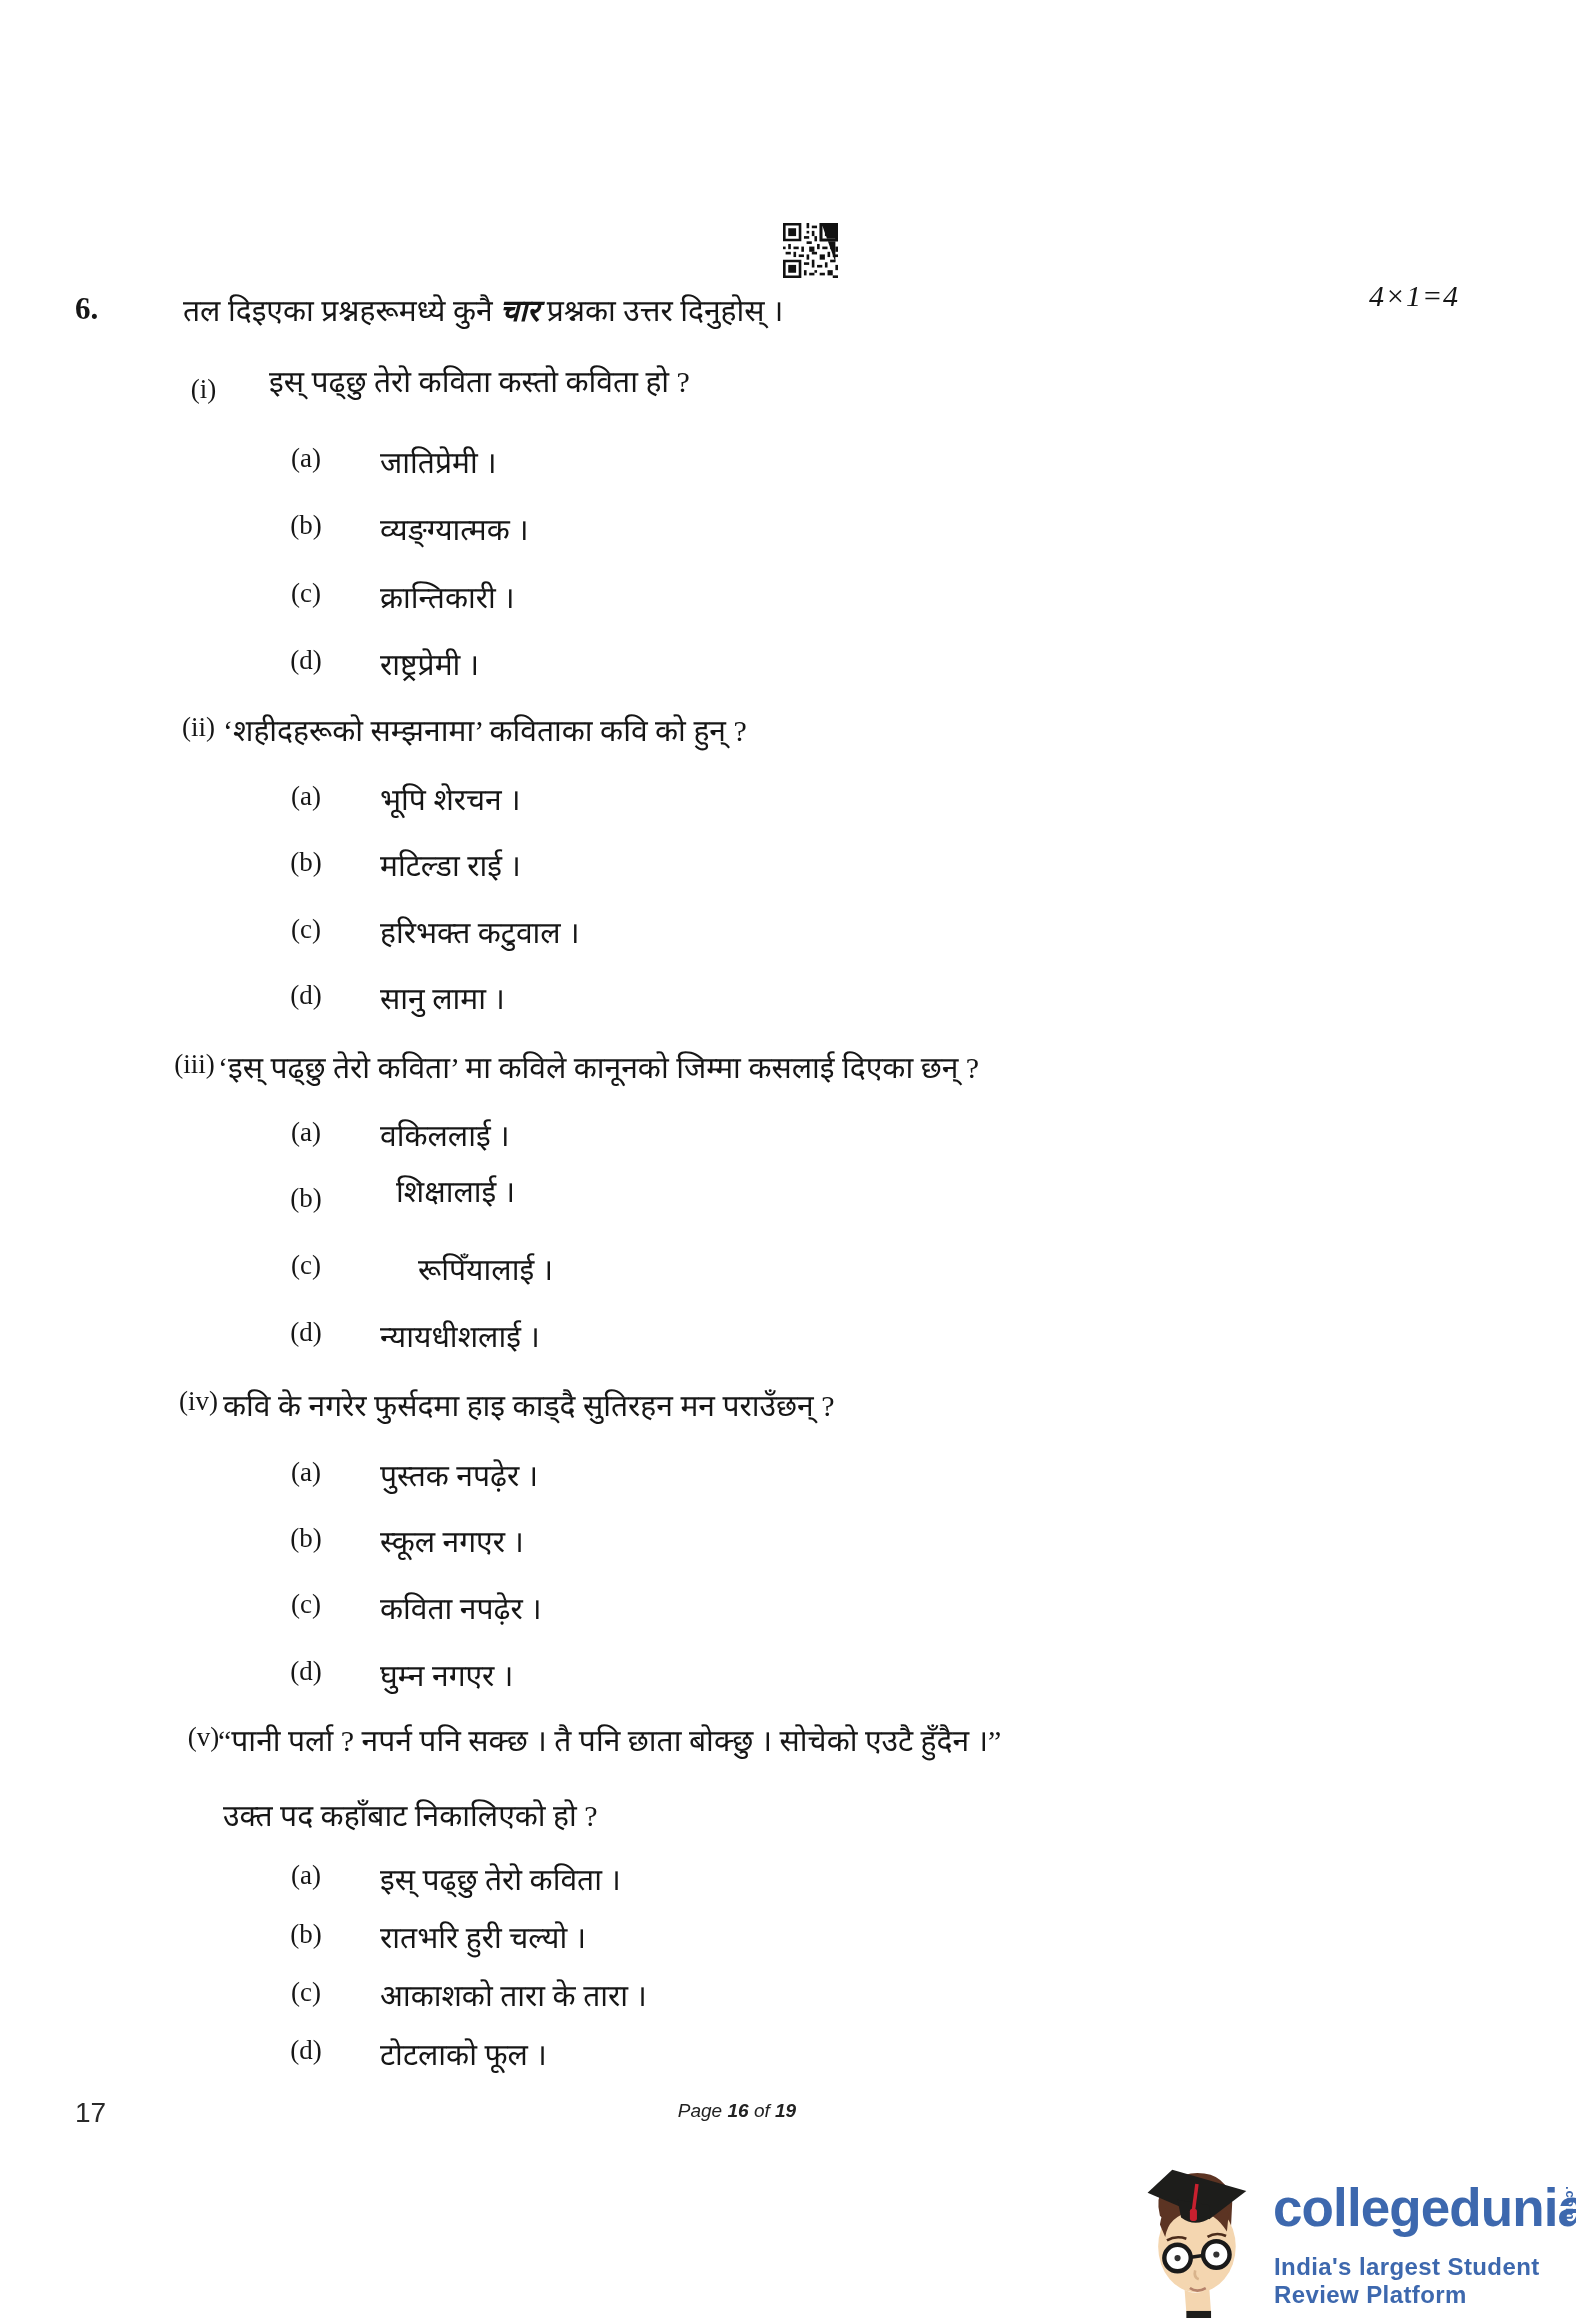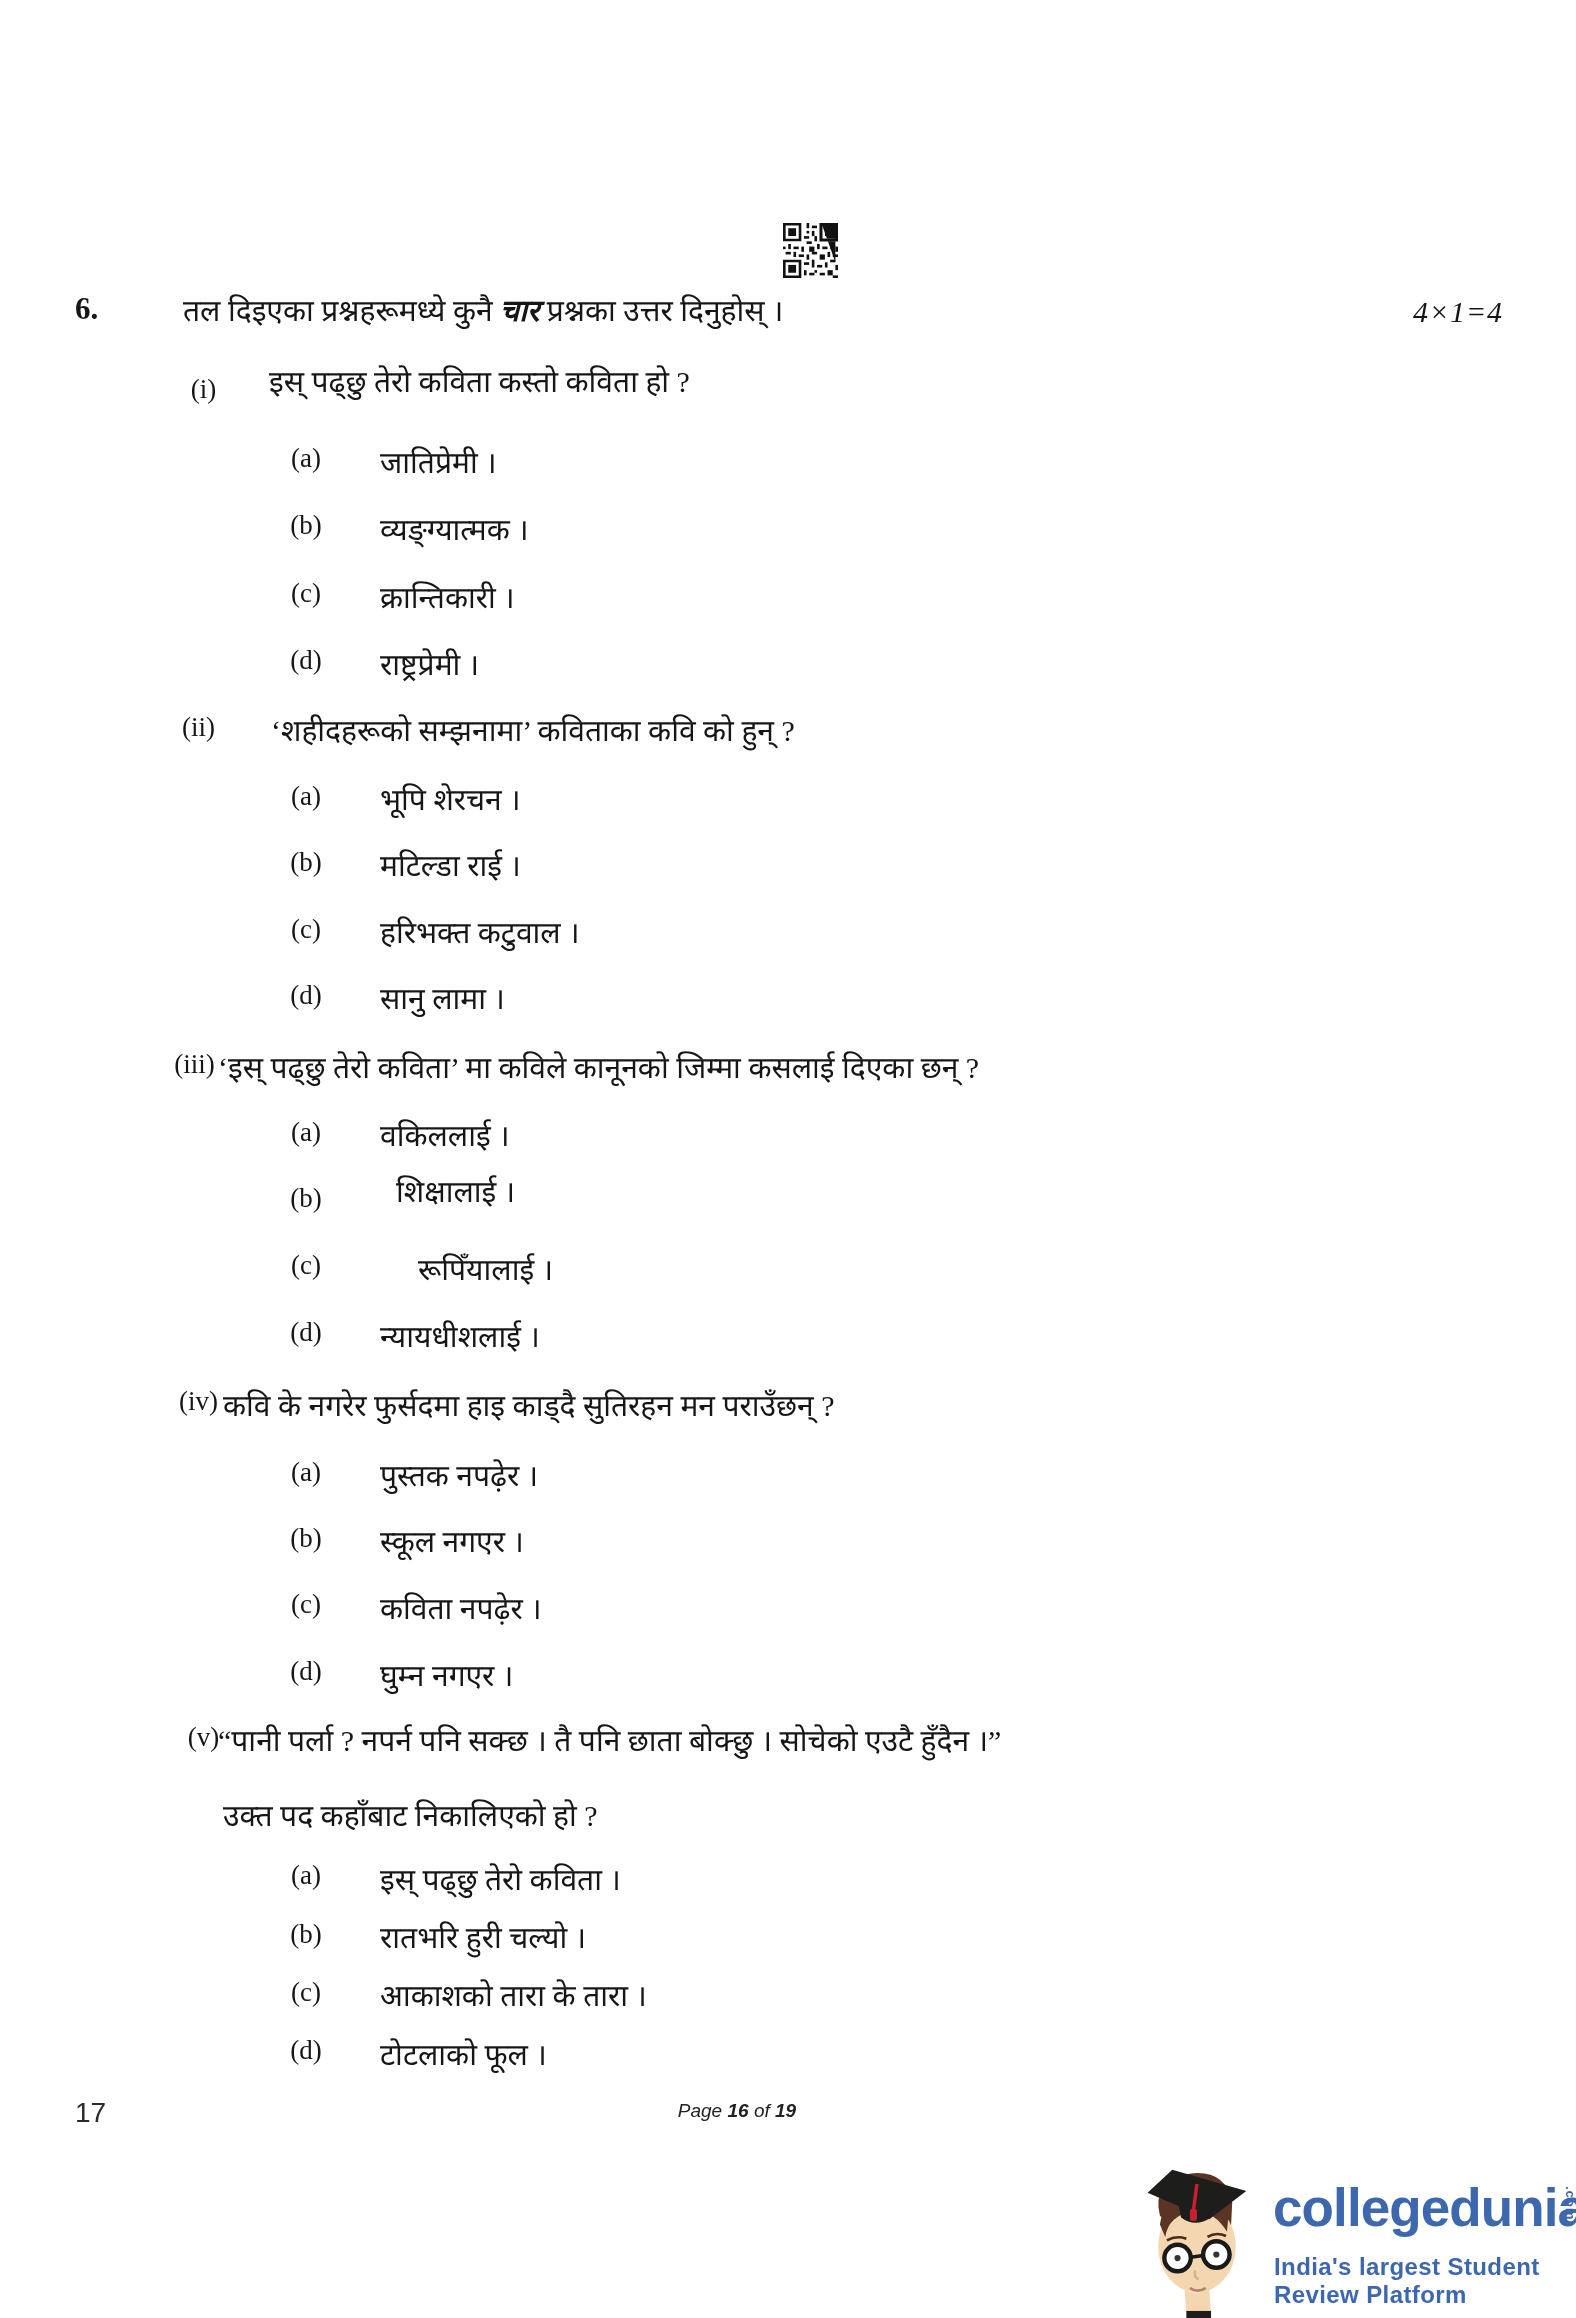--- a/index.html
+++ b/index.html
@@ -77,35 +77,35 @@
         <rect x="36" y="54" width="3" height="3"></rect>
           <rect x="42" y="57" width="6" height="3"></rect>
         <rect x="51" y="54" width="6" height="6"></rect>
           <rect x="57" y="60" width="6" height="3"></rect>
       </g>
     </svg>
   </div>
 
   <div class="abs qnum" style="left:75px;top:291px;">6.</div>
   <div class="abs dev" style="left:183px;top:289px;"><span>तल दिइएका प्रश्नहरूमध्ये कुनै </span><span class="b">चार</span><span> प्रश्नका उत्तर दिनुहोस् ।</span></div>
-  <div class="abs marks" style="left:1369px;top:295px;margin-left:44px;">4×1=4</div>
+  <div class="abs marks" style="left:1369px;top:279px;">4×1=4</div>
 
   <div class="abs rlabel" style="left:155px;top:374px;">(i)</div>
   <div class="abs dev" style="left:269px;top:360px;">इस् पढ्छु तेरो कविता कस्तो कविता हो ?</div>
   <div class="abs olabel" style="left:275px;top:443px;">(a)</div>
   <div class="abs dev" style="left:380px;top:441px;">जातिप्रेमी ।</div>
   <div class="abs olabel" style="left:275px;top:510px;">(b)</div>
   <div class="abs dev" style="left:380px;top:508px;">व्यङ्ग्यात्मक ।</div>
   <div class="abs olabel" style="left:275px;top:578px;">(c)</div>
   <div class="abs dev" style="left:380px;top:576px;">क्रान्तिकारी ।</div>
   <div class="abs olabel" style="left:275px;top:645px;">(d)</div>
   <div class="abs dev" style="left:380px;top:643px;">राष्ट्रप्रेमी ।</div>
 
   <div class="abs rlabel" style="left:150px;top:712px;">(ii)</div>
-  <div class="abs dev" style="left:223px;top:709px;margin-left:48px;">‘शहीदहरूको सम्झनामा’ कविताका कवि को हुन् ?</div>
+  <div class="abs dev" style="left:223px;top:709px;">‘शहीदहरूको सम्झनामा’ कविताका कवि को हुन् ?</div>
   <div class="abs olabel" style="left:275px;top:781px;">(a)</div>
   <div class="abs dev" style="left:380px;top:778px;">भूपि शेरचन ।</div>
   <div class="abs olabel" style="left:275px;top:847px;">(b)</div>
   <div class="abs dev" style="left:380px;top:844px;">मटिल्डा राई ।</div>
   <div class="abs olabel" style="left:275px;top:914px;">(c)</div>
   <div class="abs dev" style="left:380px;top:911px;">हरिभक्त कटुवाल ।</div>
   <div class="abs olabel" style="left:275px;top:980px;">(d)</div>
   <div class="abs dev" style="left:380px;top:977px;">सानु लामा ।</div>
 
   <div class="abs rlabel" style="left:146px;top:1049px;">(iii)</div>

